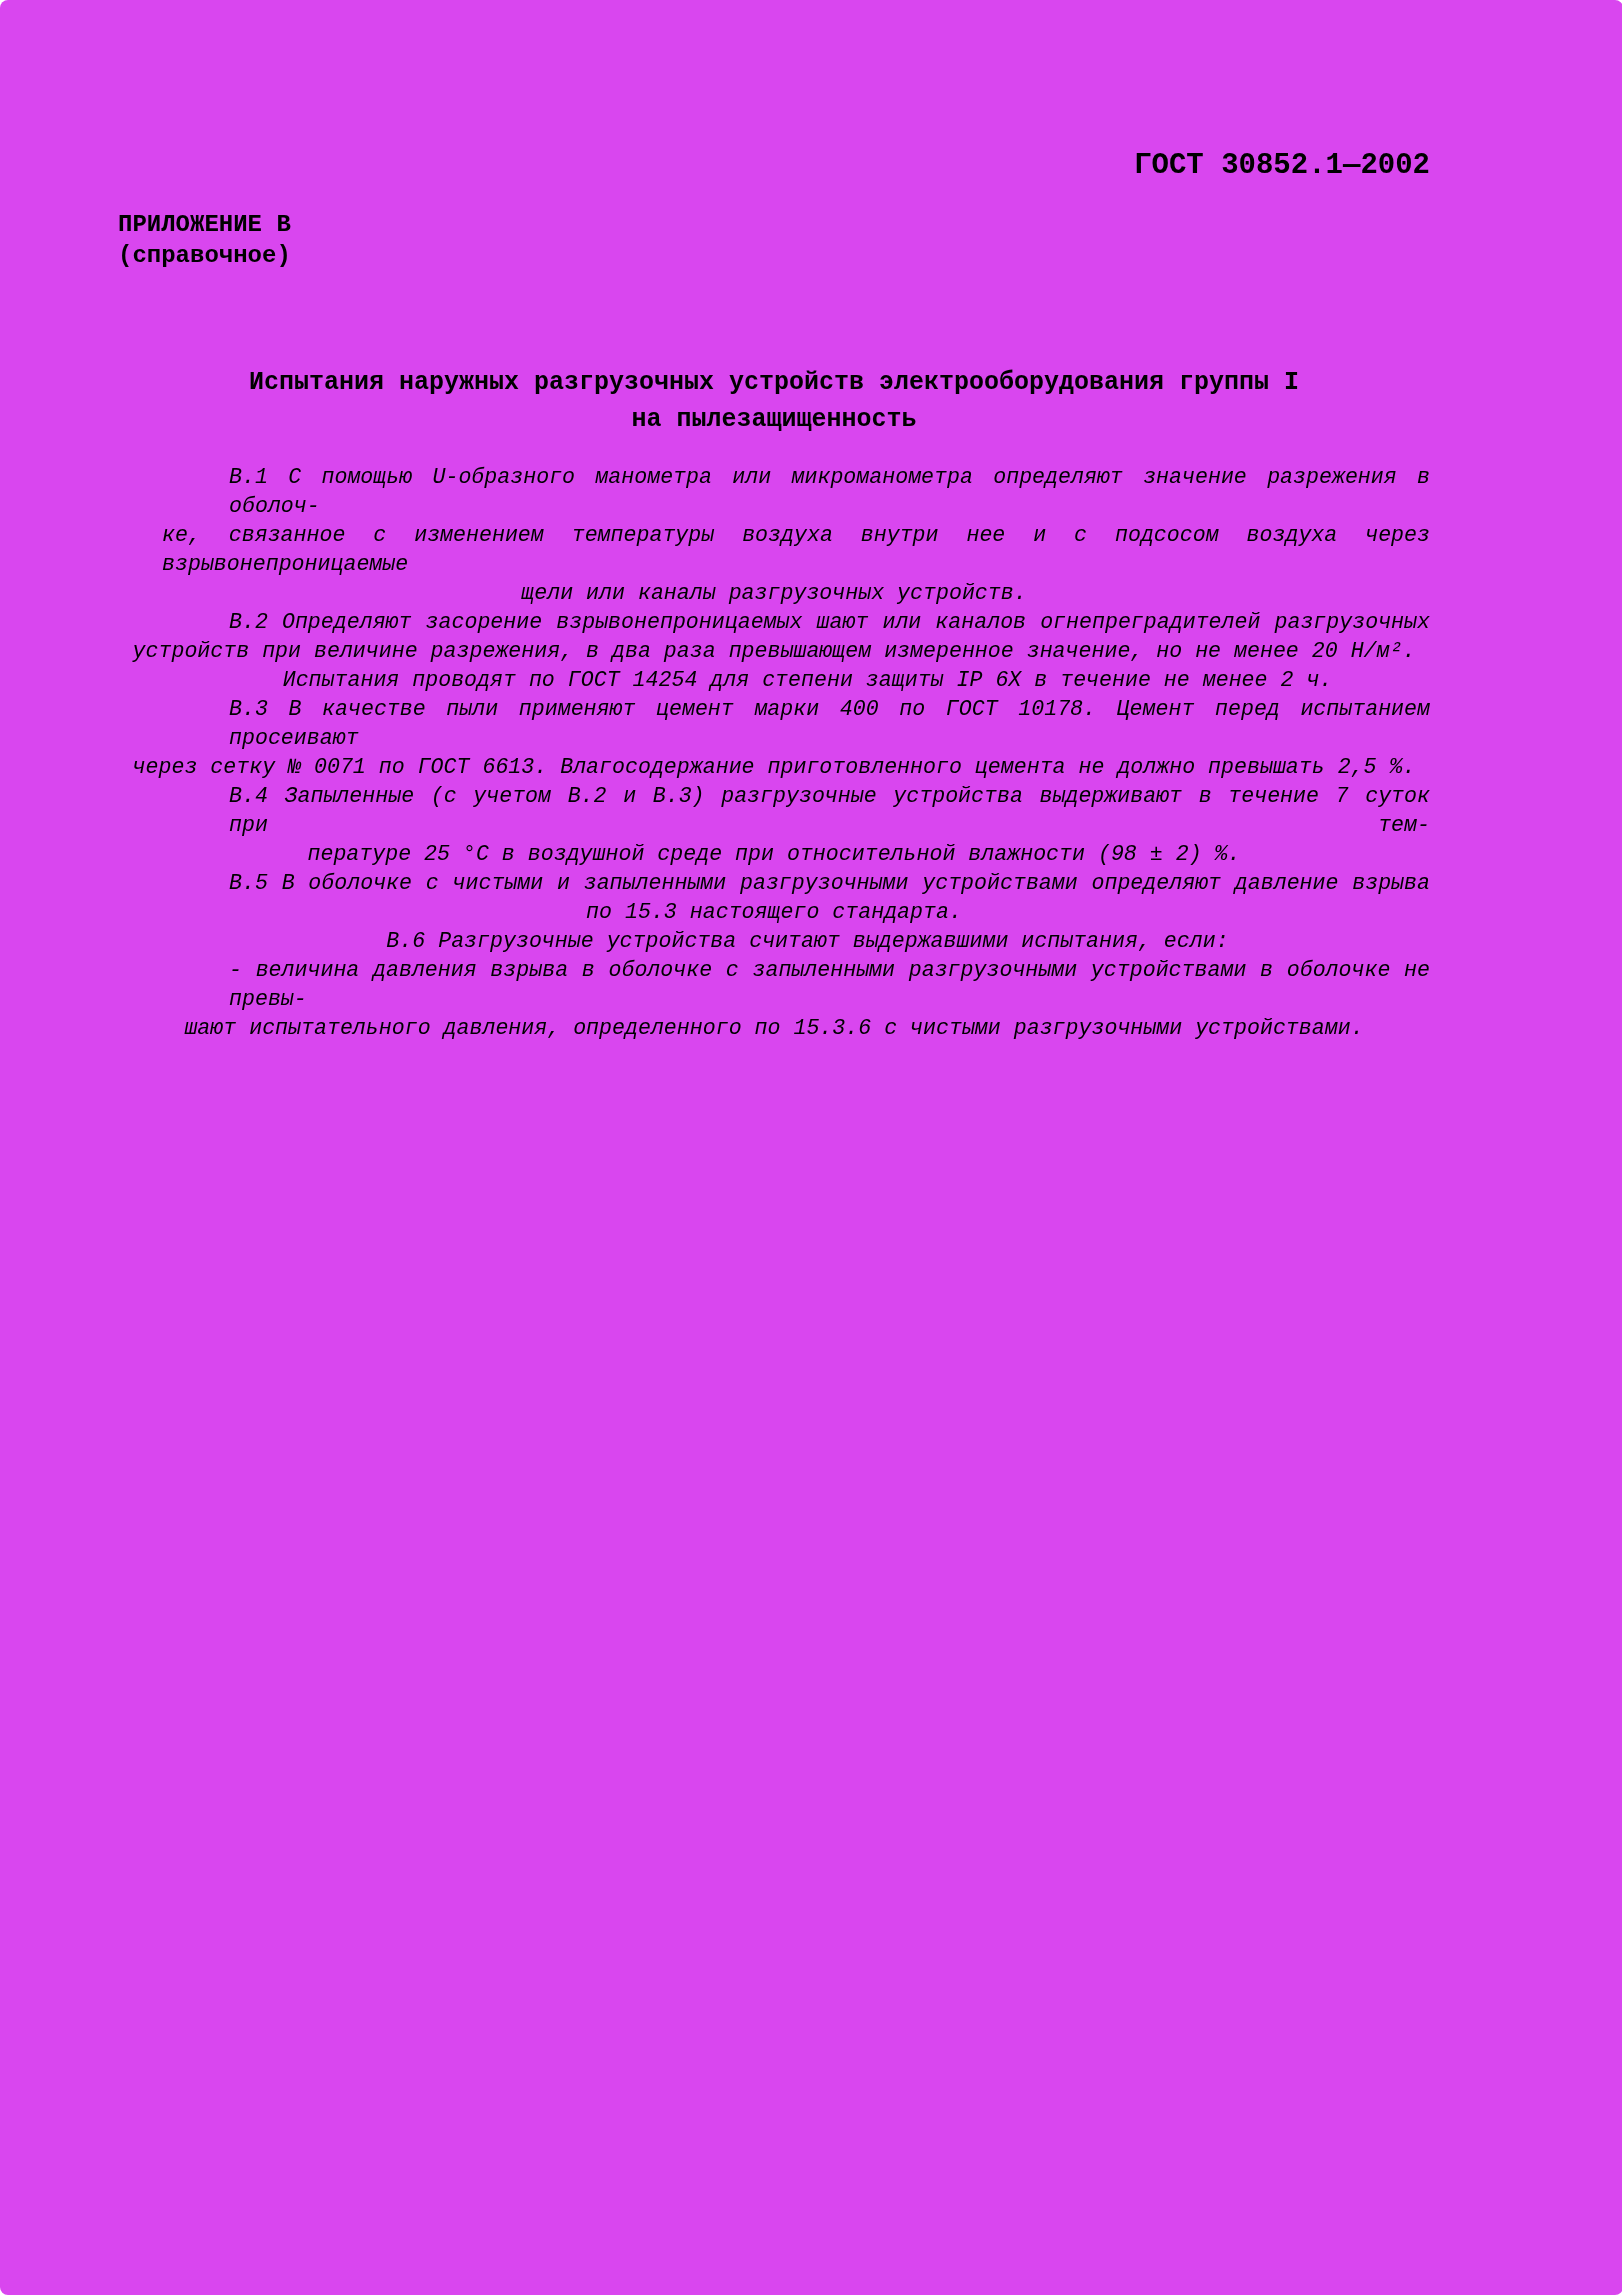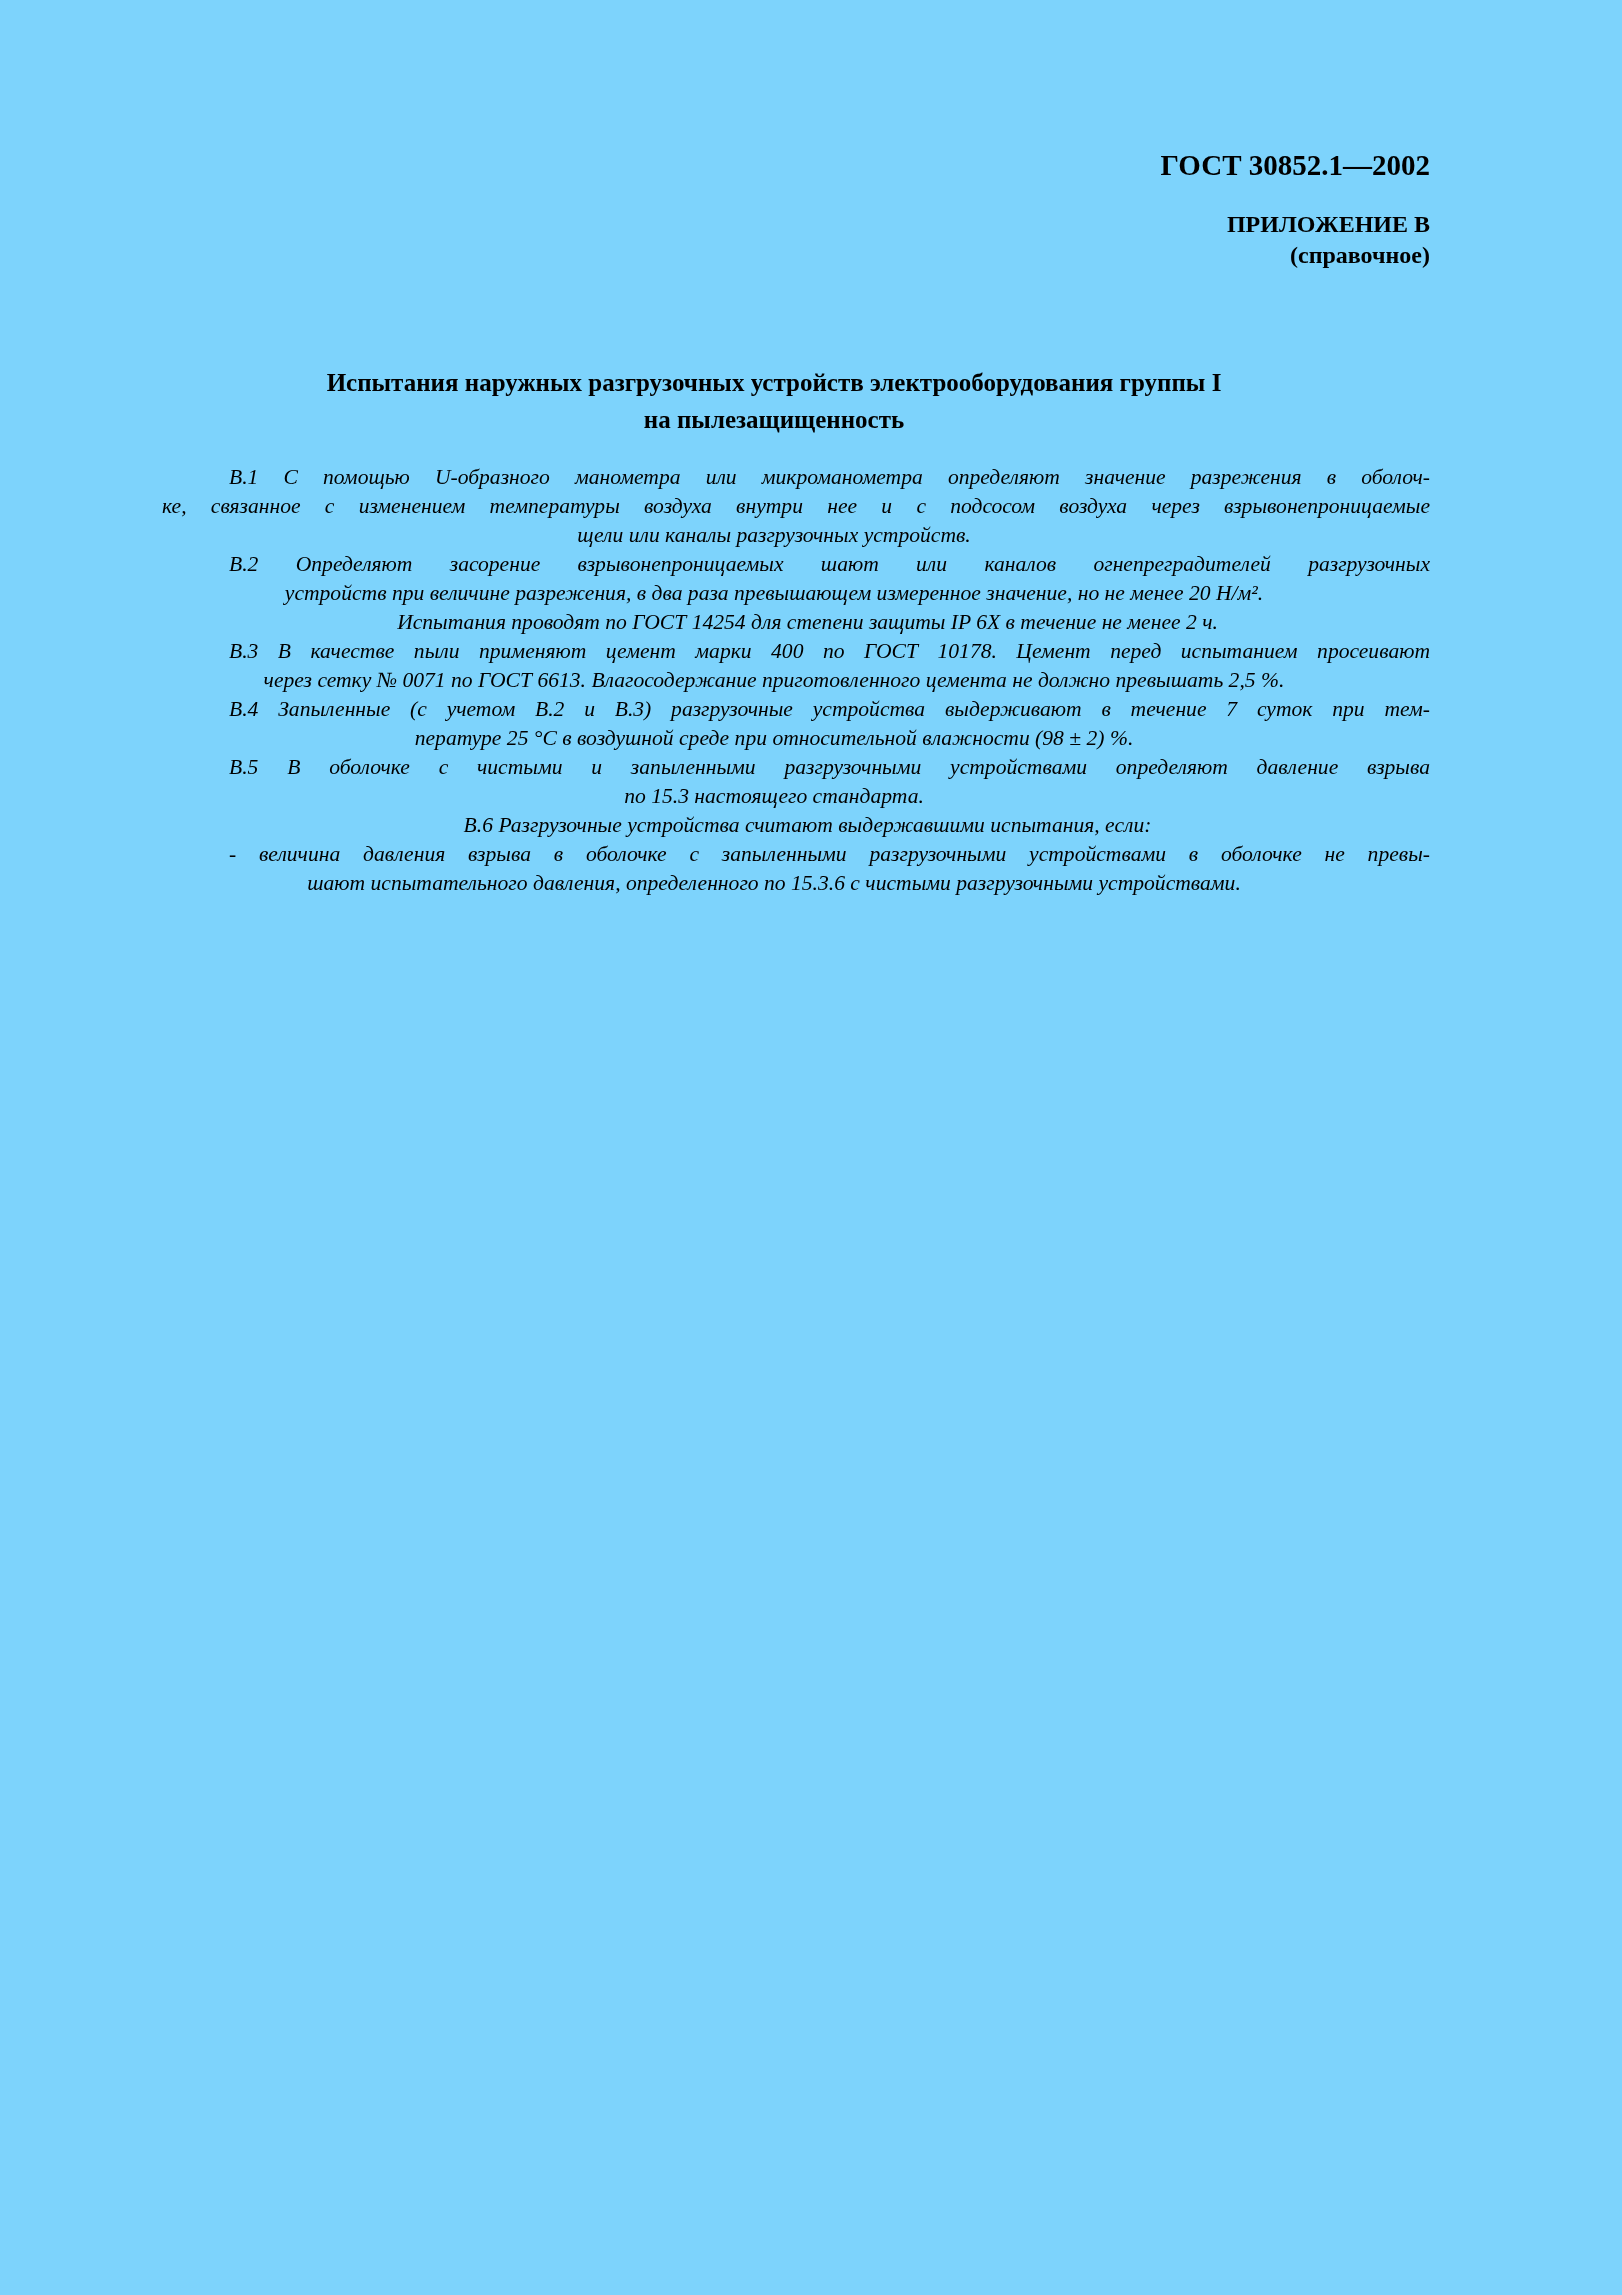--- a/index.html
+++ b/index.html
@@ -4,44 +4,45 @@
 <style>
   html, body {
     margin: 0;
     padding: 0;
     background: #ffffff;
   }
   .page {
     position: relative;
     width: 1623px;
     height: 2295px;
-    background: #7dd3fc;
+    background: #d946ef;
     color: #000000;
-    font-family: Liberation Serif, serif;
+    font-family: Liberation Mono, monospace;
     overflow: hidden;
+    border-radius: 8px;
   }
   
   .gost-header {
     position: absolute;
     top: 151px;
     left: 118px;
     width: 1312px;
     text-align: right;
     font-size: 29px;
     line-height: 29px;
     font-weight: bold;
     white-space: nowrap;
   }
   
   .annex {
     position: absolute;
     top: 209px;
     left: 118px;
     width: 1312px;
-    text-align: right;
+    text-align: left;
     font-weight: bold;
     font-size: 24px;
     line-height: 31px;
   }
   
   .title {
     position: absolute;
     top: 364px;
     left: 118px;
     width: 1312px;

